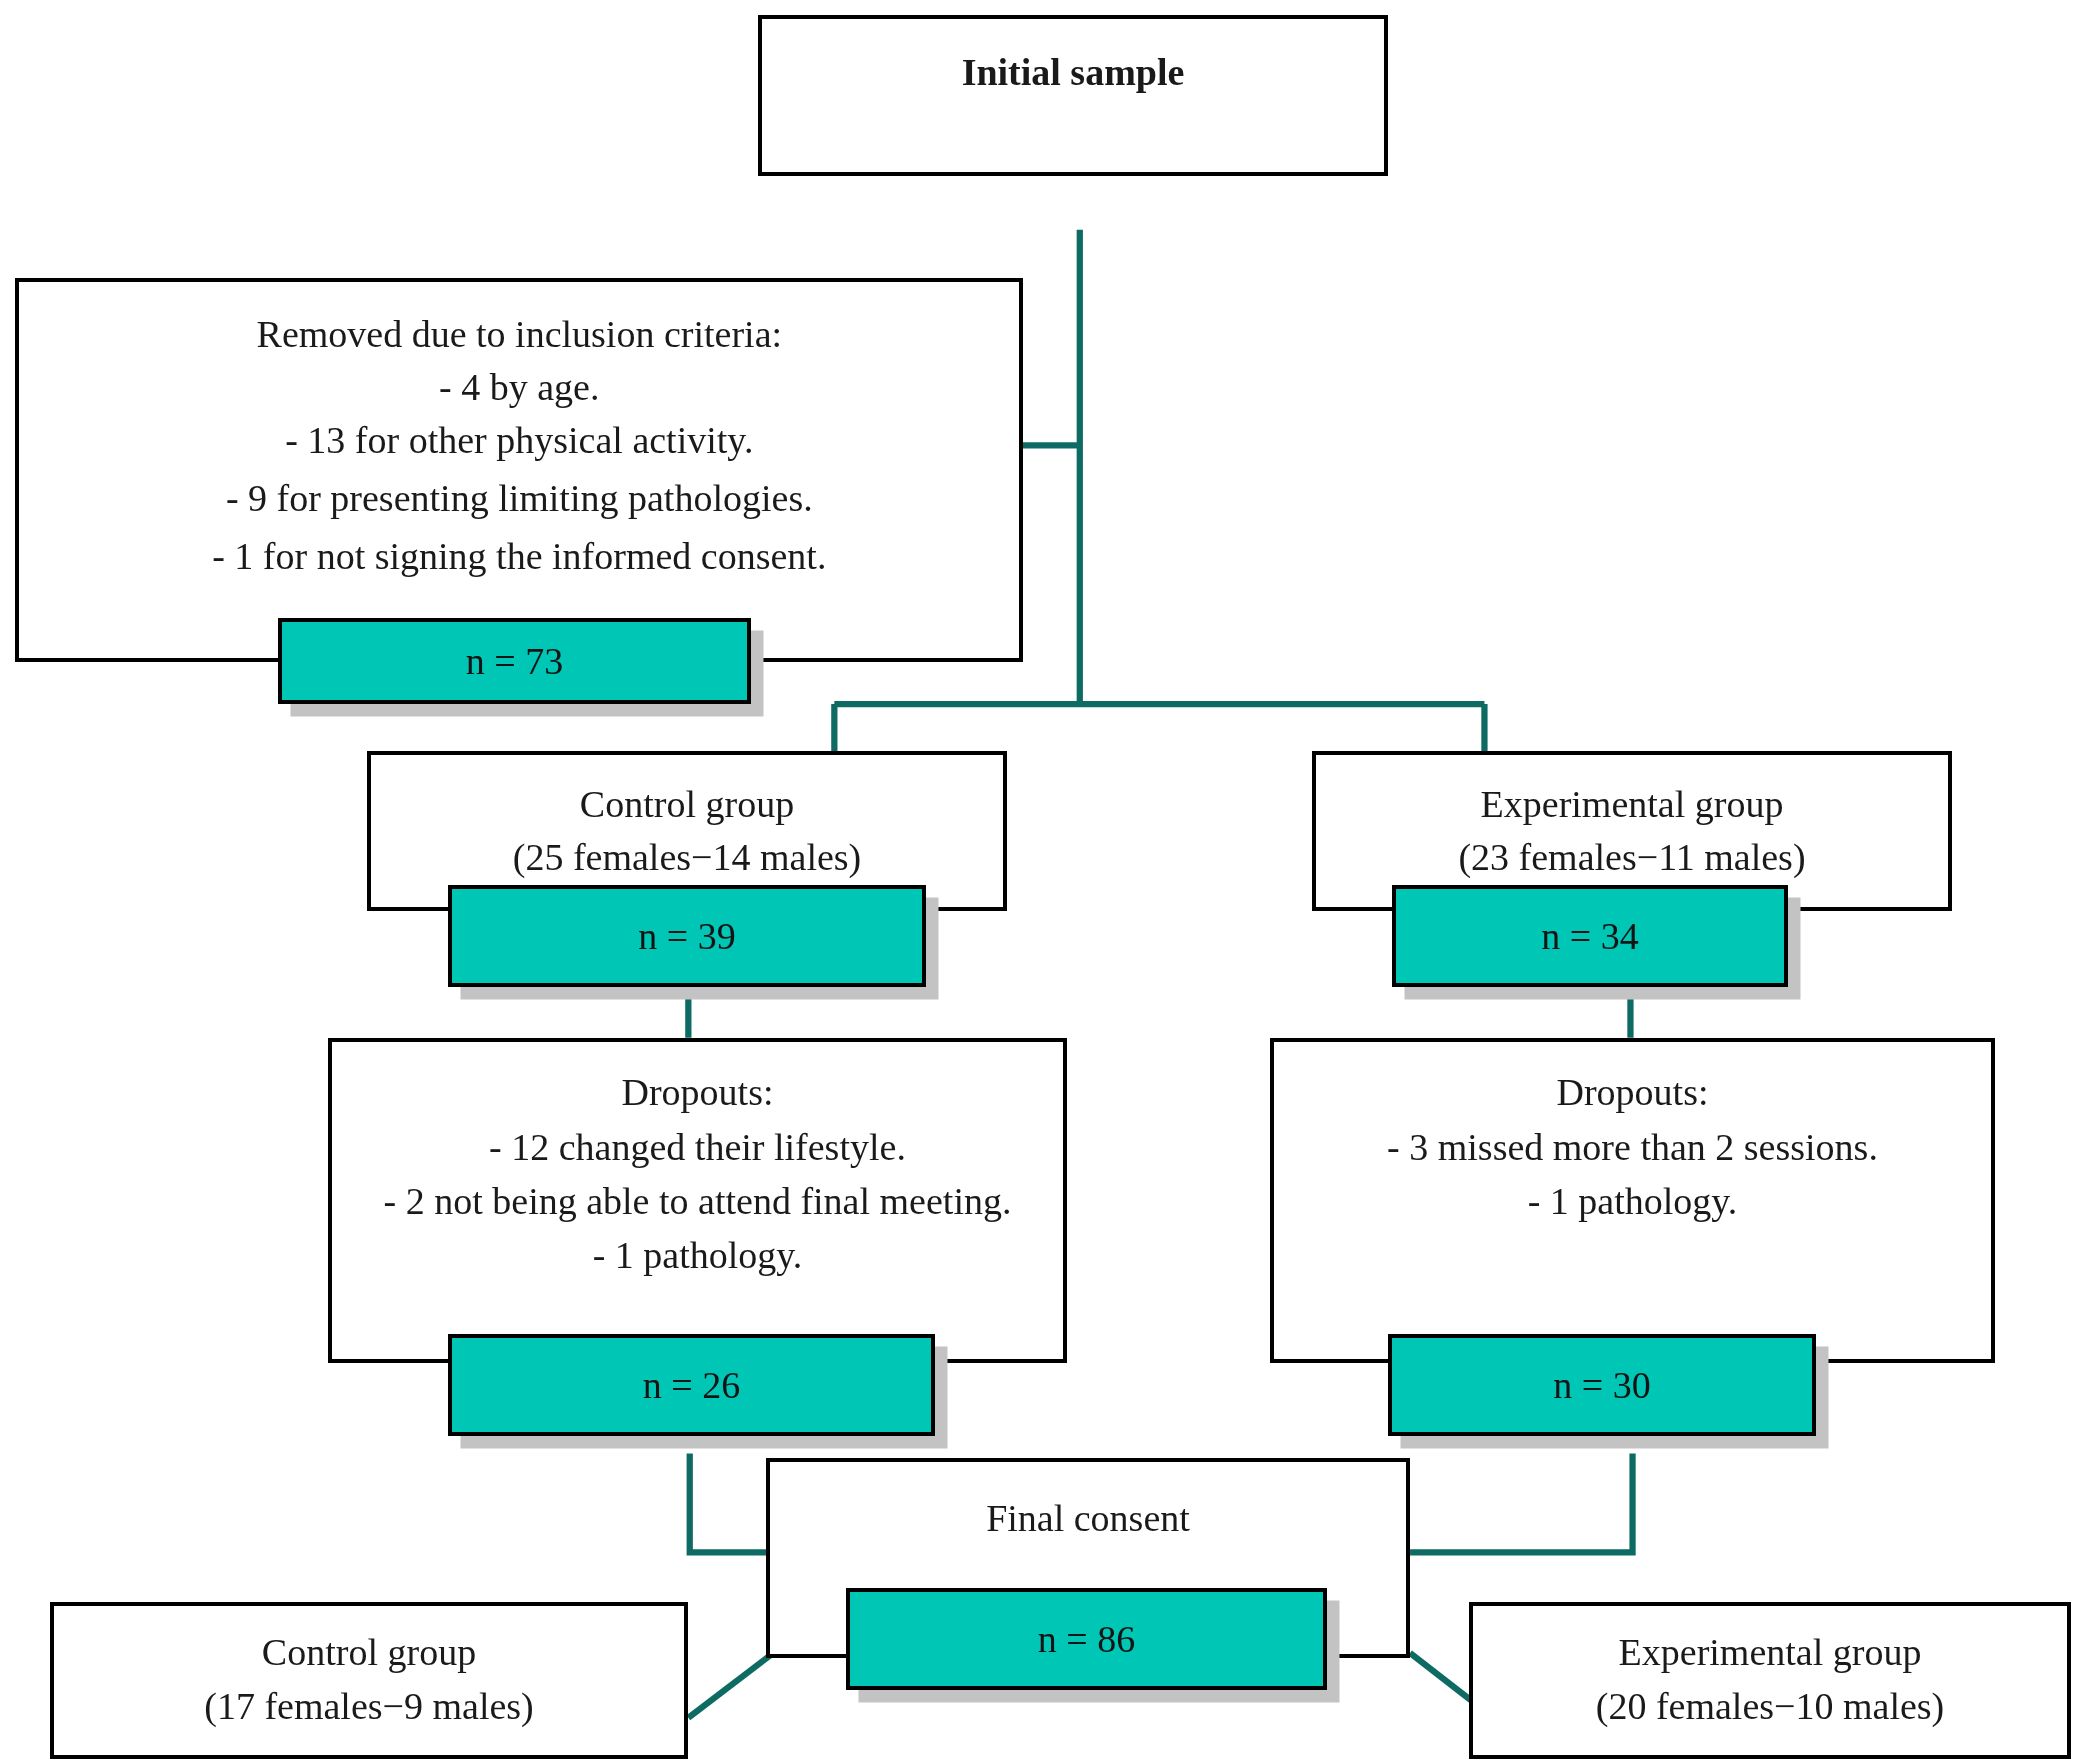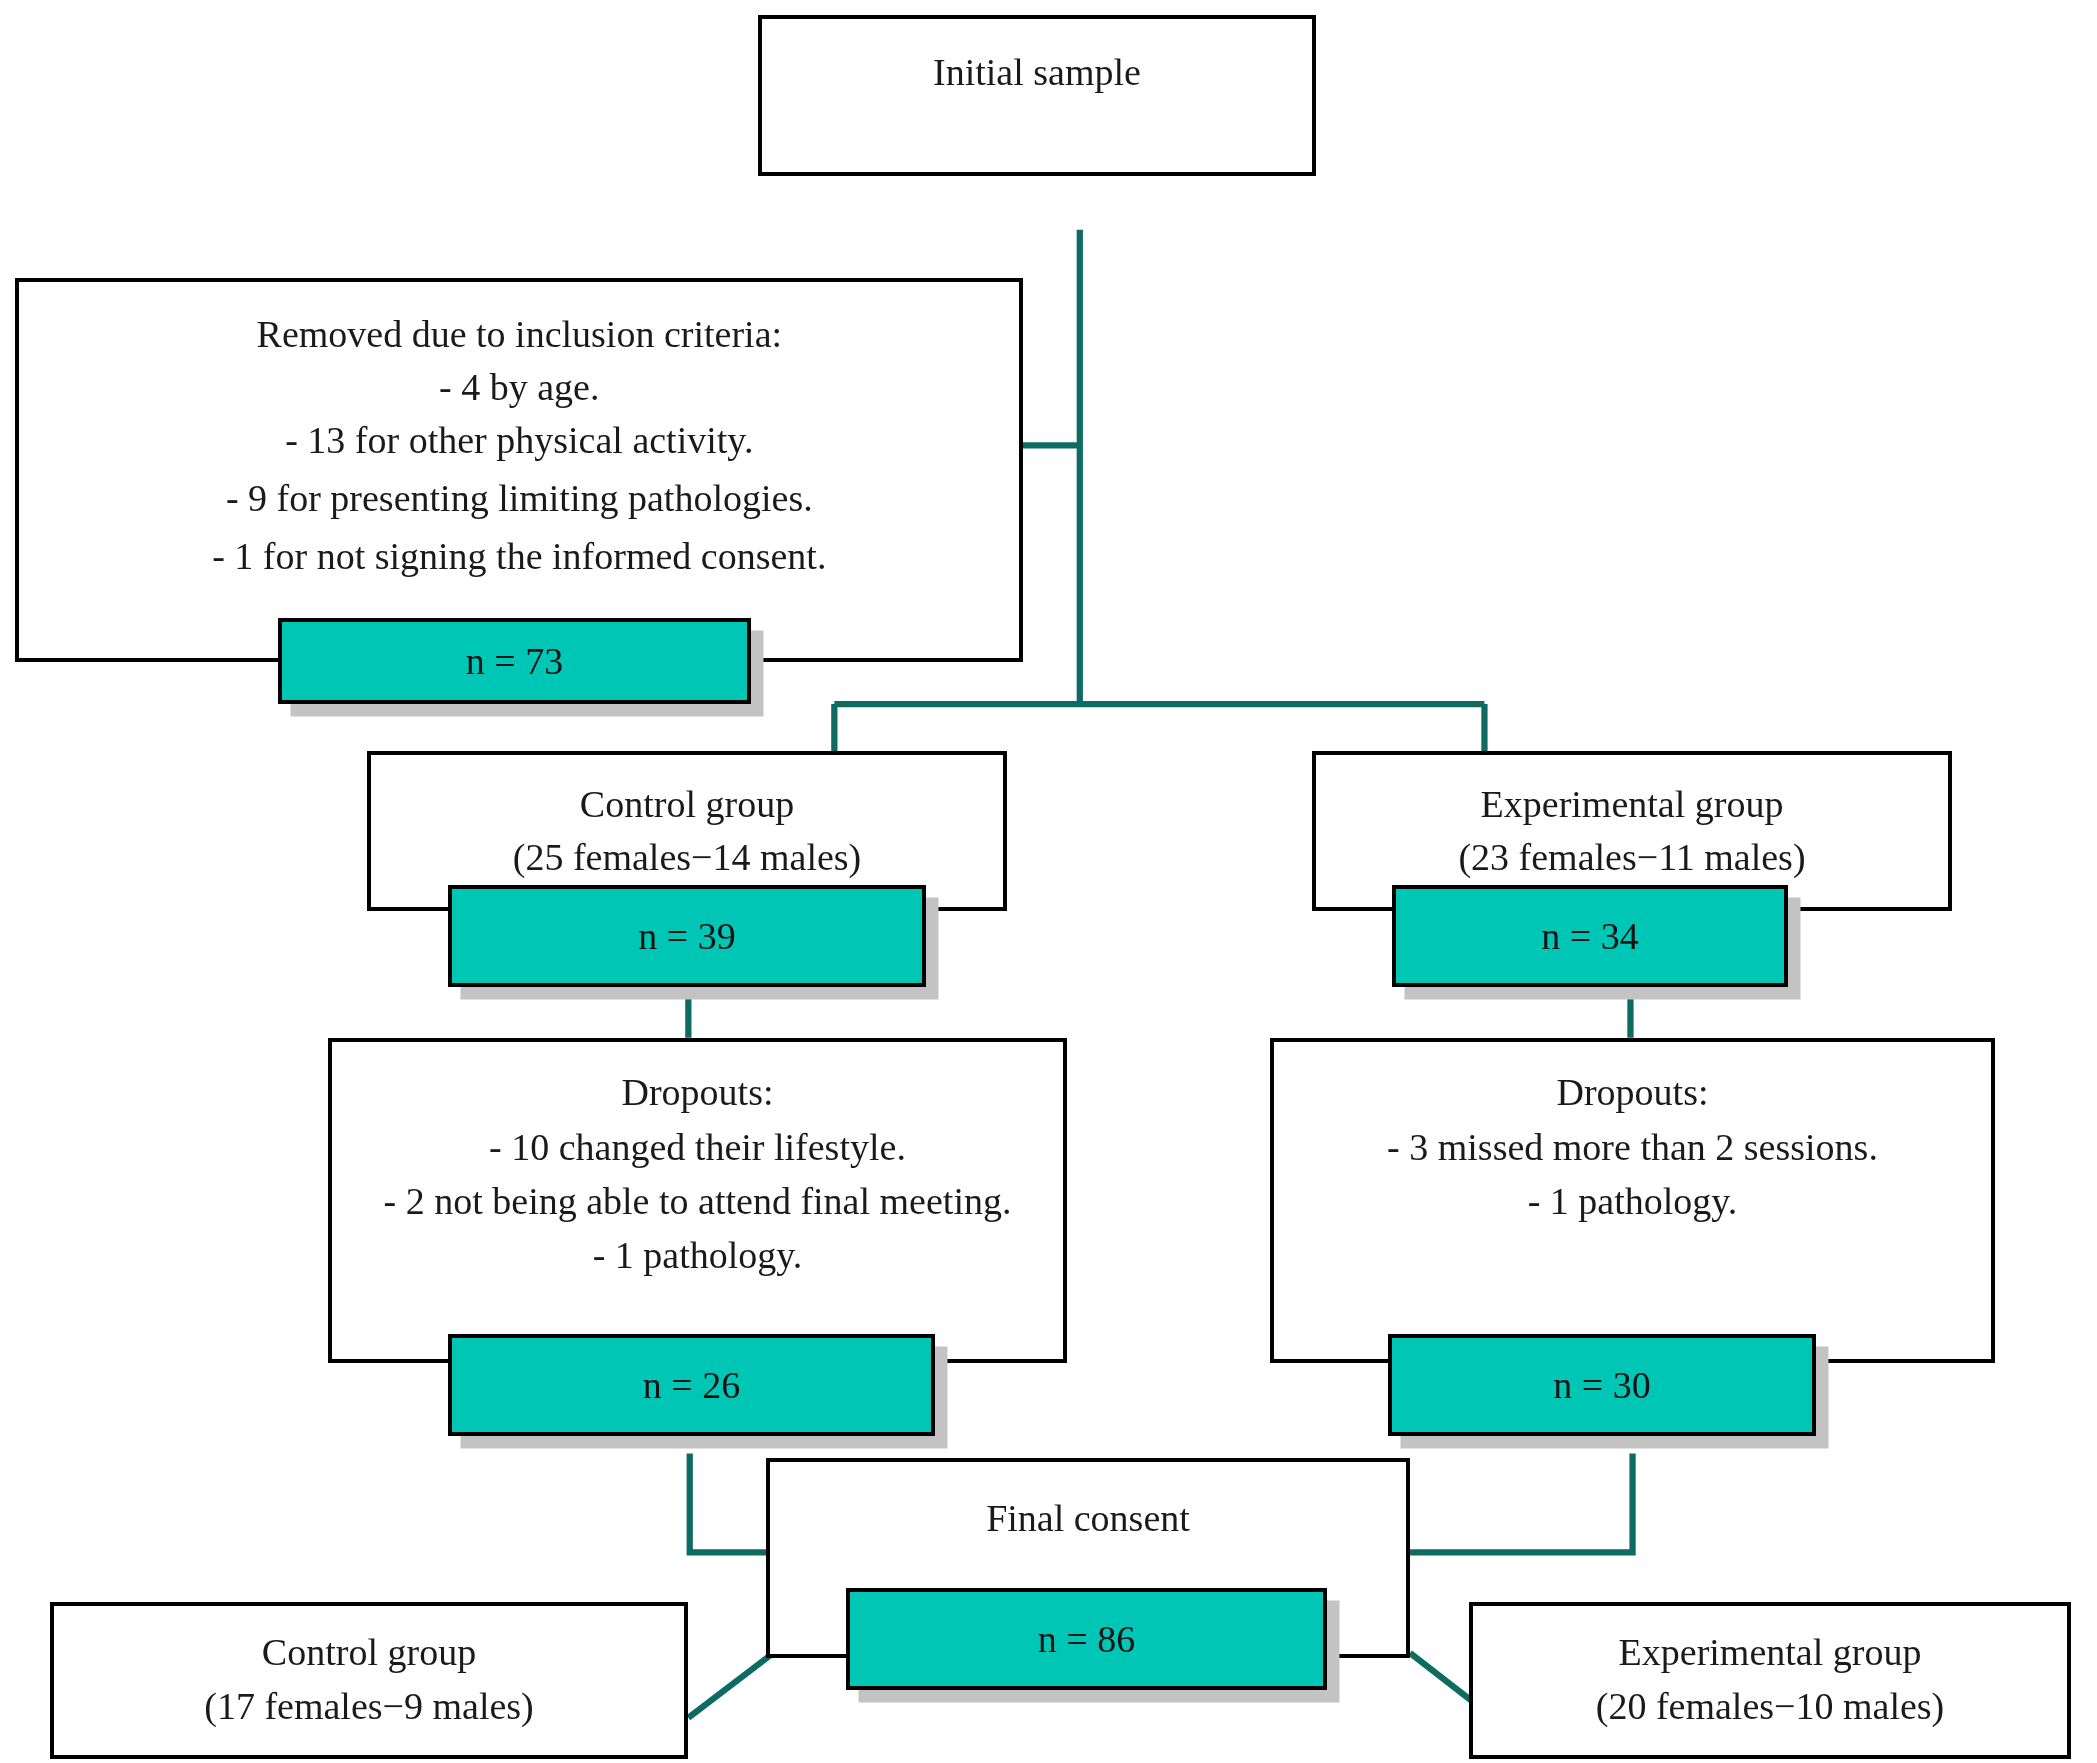--- a/index.html
+++ b/index.html
@@ -89,21 +89,21 @@
 
       <path d="M 992 2090 L 992 2232 L 1112 2232"></path>
 
       <path d="M 2348 2090 L 2348 2232 L 2028 2232"></path>
 
       <path d="M 1112 2377 L 990 2470"></path>
       <path d="M 2028 2377 L 2148 2470"></path>
     </g>
   </svg>
 
-  <div class="wbox" style="left:758px; top:15.3px; width:558px; height:161px;">
+  <div class="wbox" style="left:758px; top:15.3px; width:630px; height:161px;font-weight:bold;">
     <div class="wtext fs-title" style="top:29px;">Initial sample</div>
   </div>
 
   <div class="wbox" style="left:15.3px; top:278px; width:1008px; height:384px;">
     <div class="wtext fs-body" style="top:28px;">Removed due to inclusion criteria:</div>
     <div class="wtext fs-body" style="top:81px;">- 4 by age.</div>
     <div class="wtext fs-body" style="top:134px;">- 13 for other physical activity.</div>
     <div class="wtext fs-body" style="top:192px;">- 9 for presenting limiting pathologies.</div>
     <div class="wtext fs-body" style="top:250px;">-  1 for not signing the informed consent.</div>
   </div>
@@ -122,21 +122,21 @@
   <div class="wbox" style="left:1312px; top:751px; width:640px; height:160px;">
     <div class="wtext fs-body" style="top:25px;">Experimental group</div>
     <div class="wtext fs-body" style="top:78px;">(23 females−11 males)</div>
   </div>
   <div class="tbox" style="left:1392px; top:885px; width:396px; height:102px;">
     <span class="tval fs-n">n =  34</span>
   </div>
 
   <div class="wbox" style="left:328px; top:1038px; width:739px; height:325px;">
     <div class="wtext fs-body" style="top:26.4px;">Dropouts:</div>
-    <div class="wtext fs-body" style="top:81px;">- 10 changed their lifestyle.</div>
+    <div class="wtext fs-body" style="top:81px;">- 12 changed their lifestyle.</div>
     <div class="wtext fs-body" style="top:135px;">- 2 not being able to attend final meeting.</div>
     <div class="wtext fs-body" style="top:189px;">- 1 pathology.</div>
   </div>
   <div class="tbox" style="left:448px; top:1334px; width:487px; height:102px;">
     <span class="tval fs-n">n =  26</span>
   </div>
 
   <div class="wbox" style="left:1270px; top:1038px; width:725px; height:325px;">
     <div class="wtext fs-body" style="top:26.4px;">Dropouts:</div>
     <div class="wtext fs-body" style="top:81px;text-align:center;">- 3 missed more than 2 sessions.</div>

